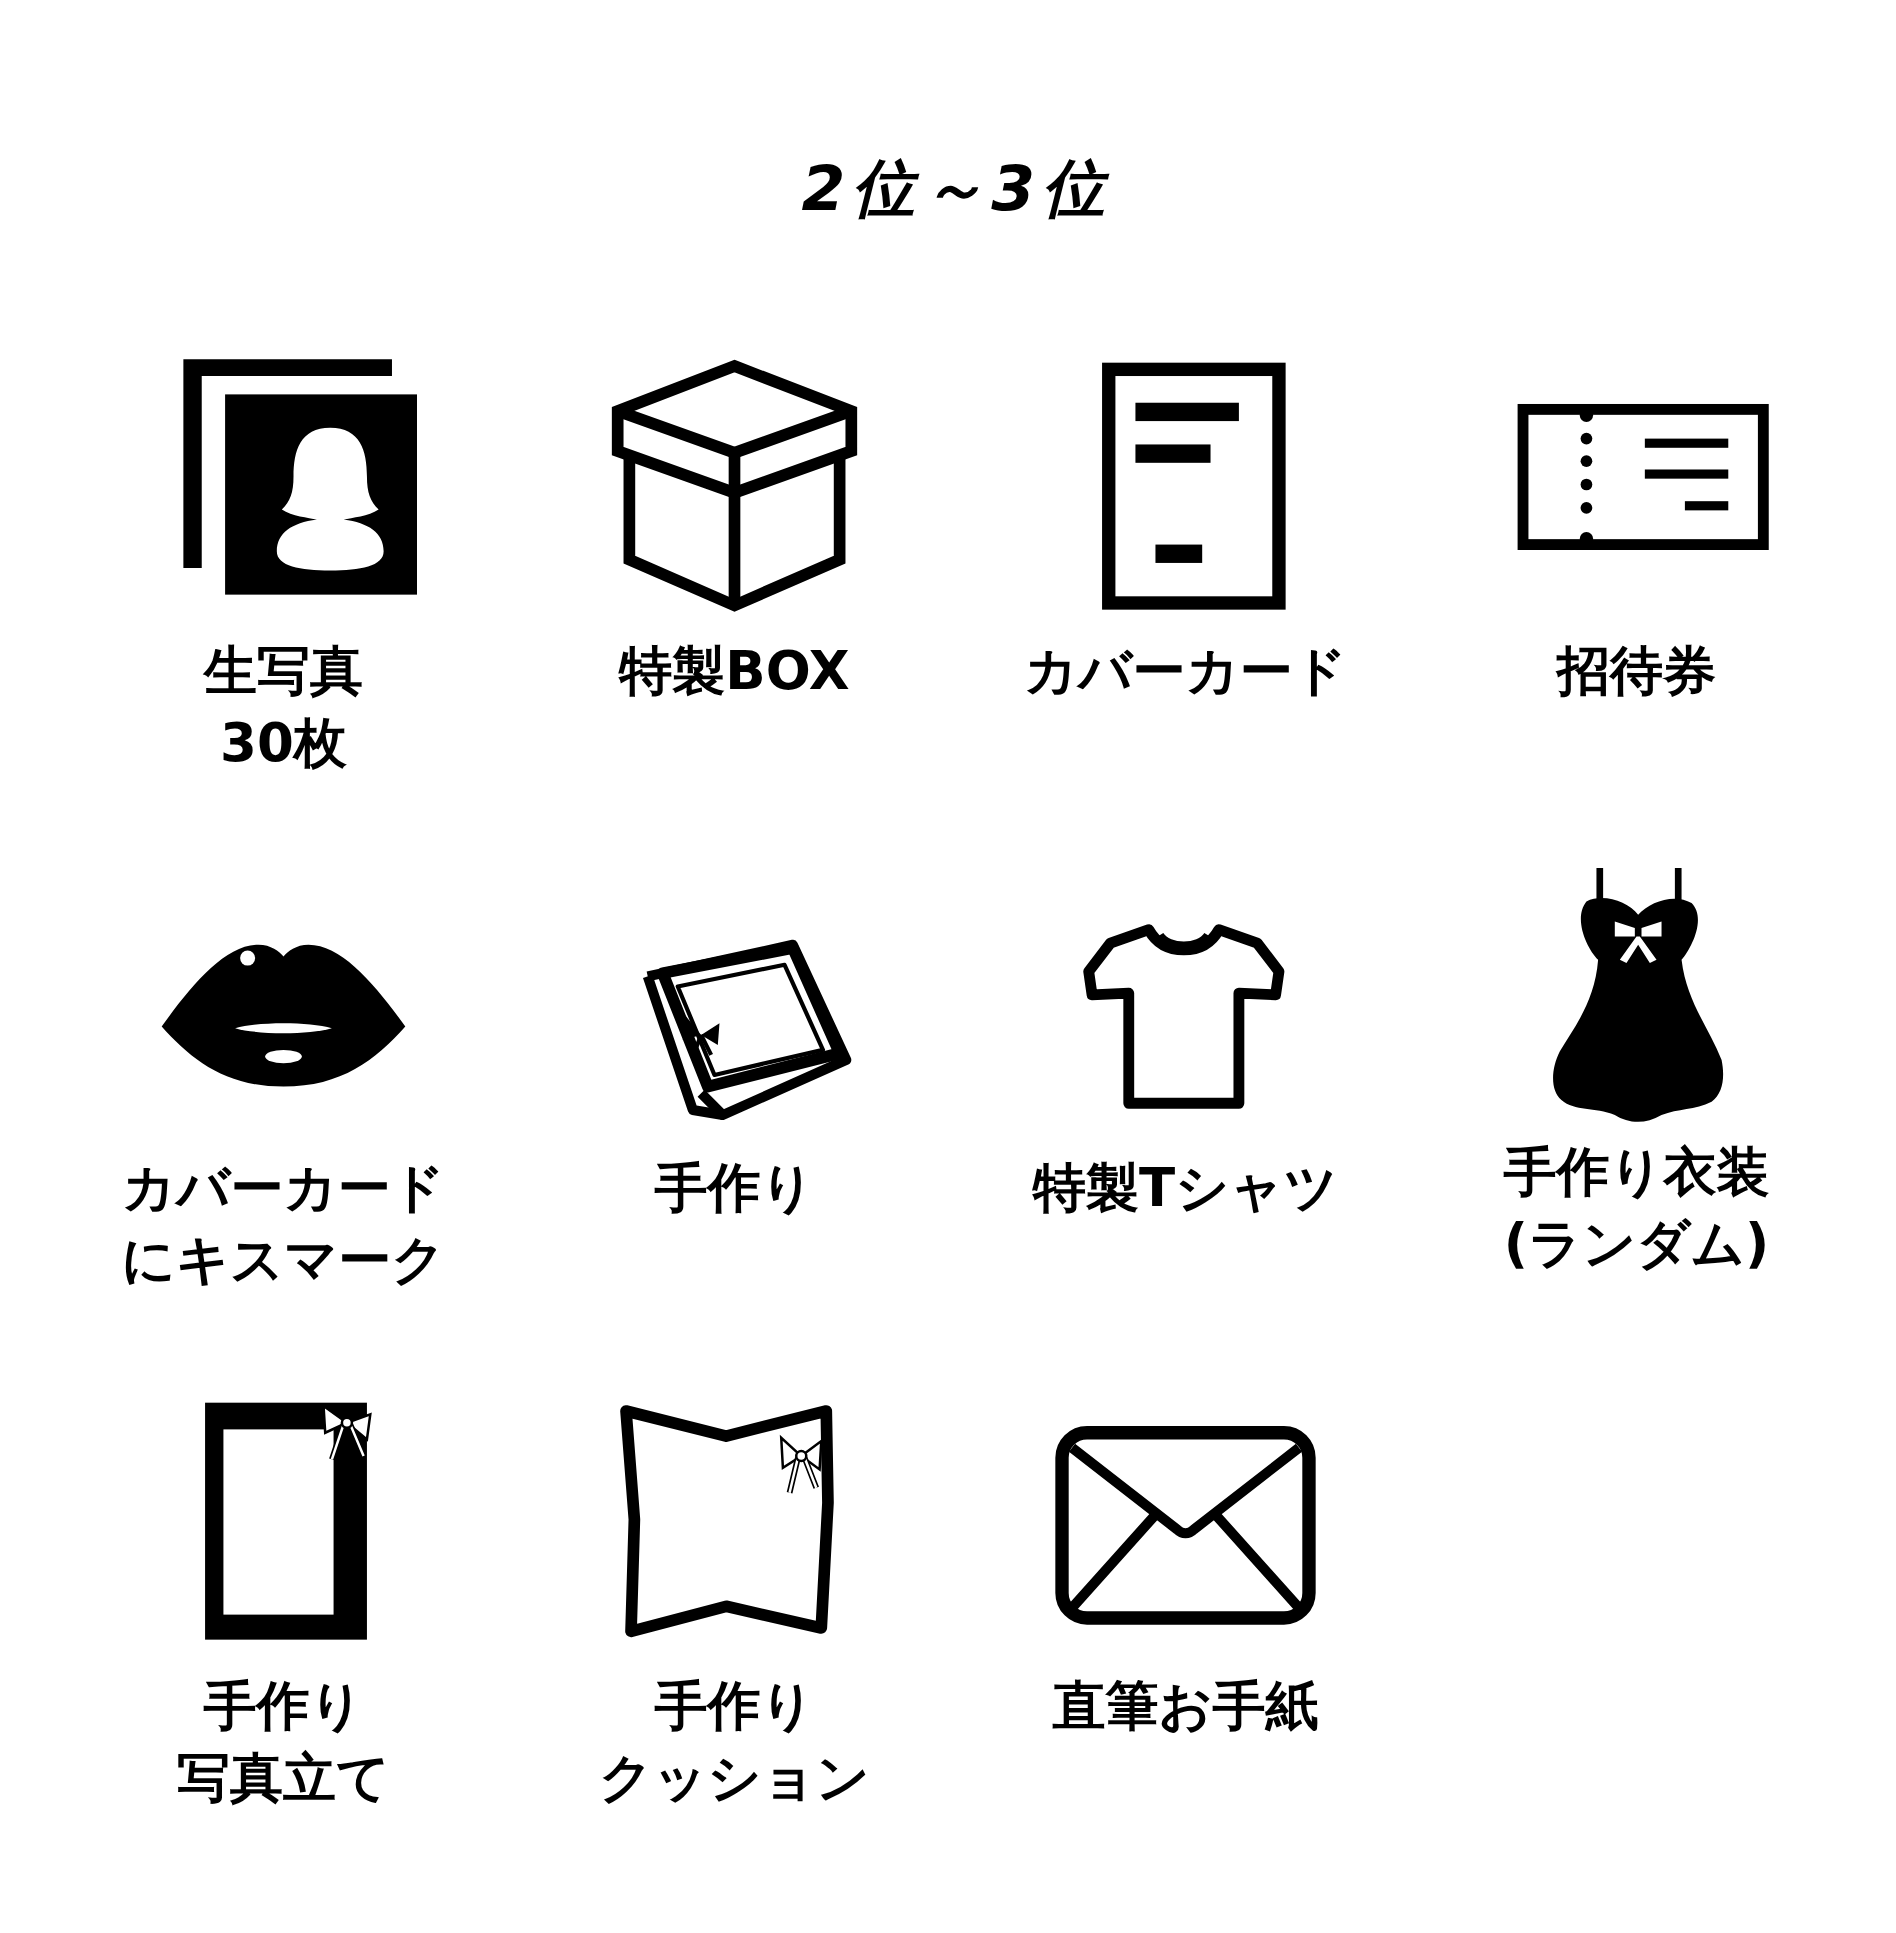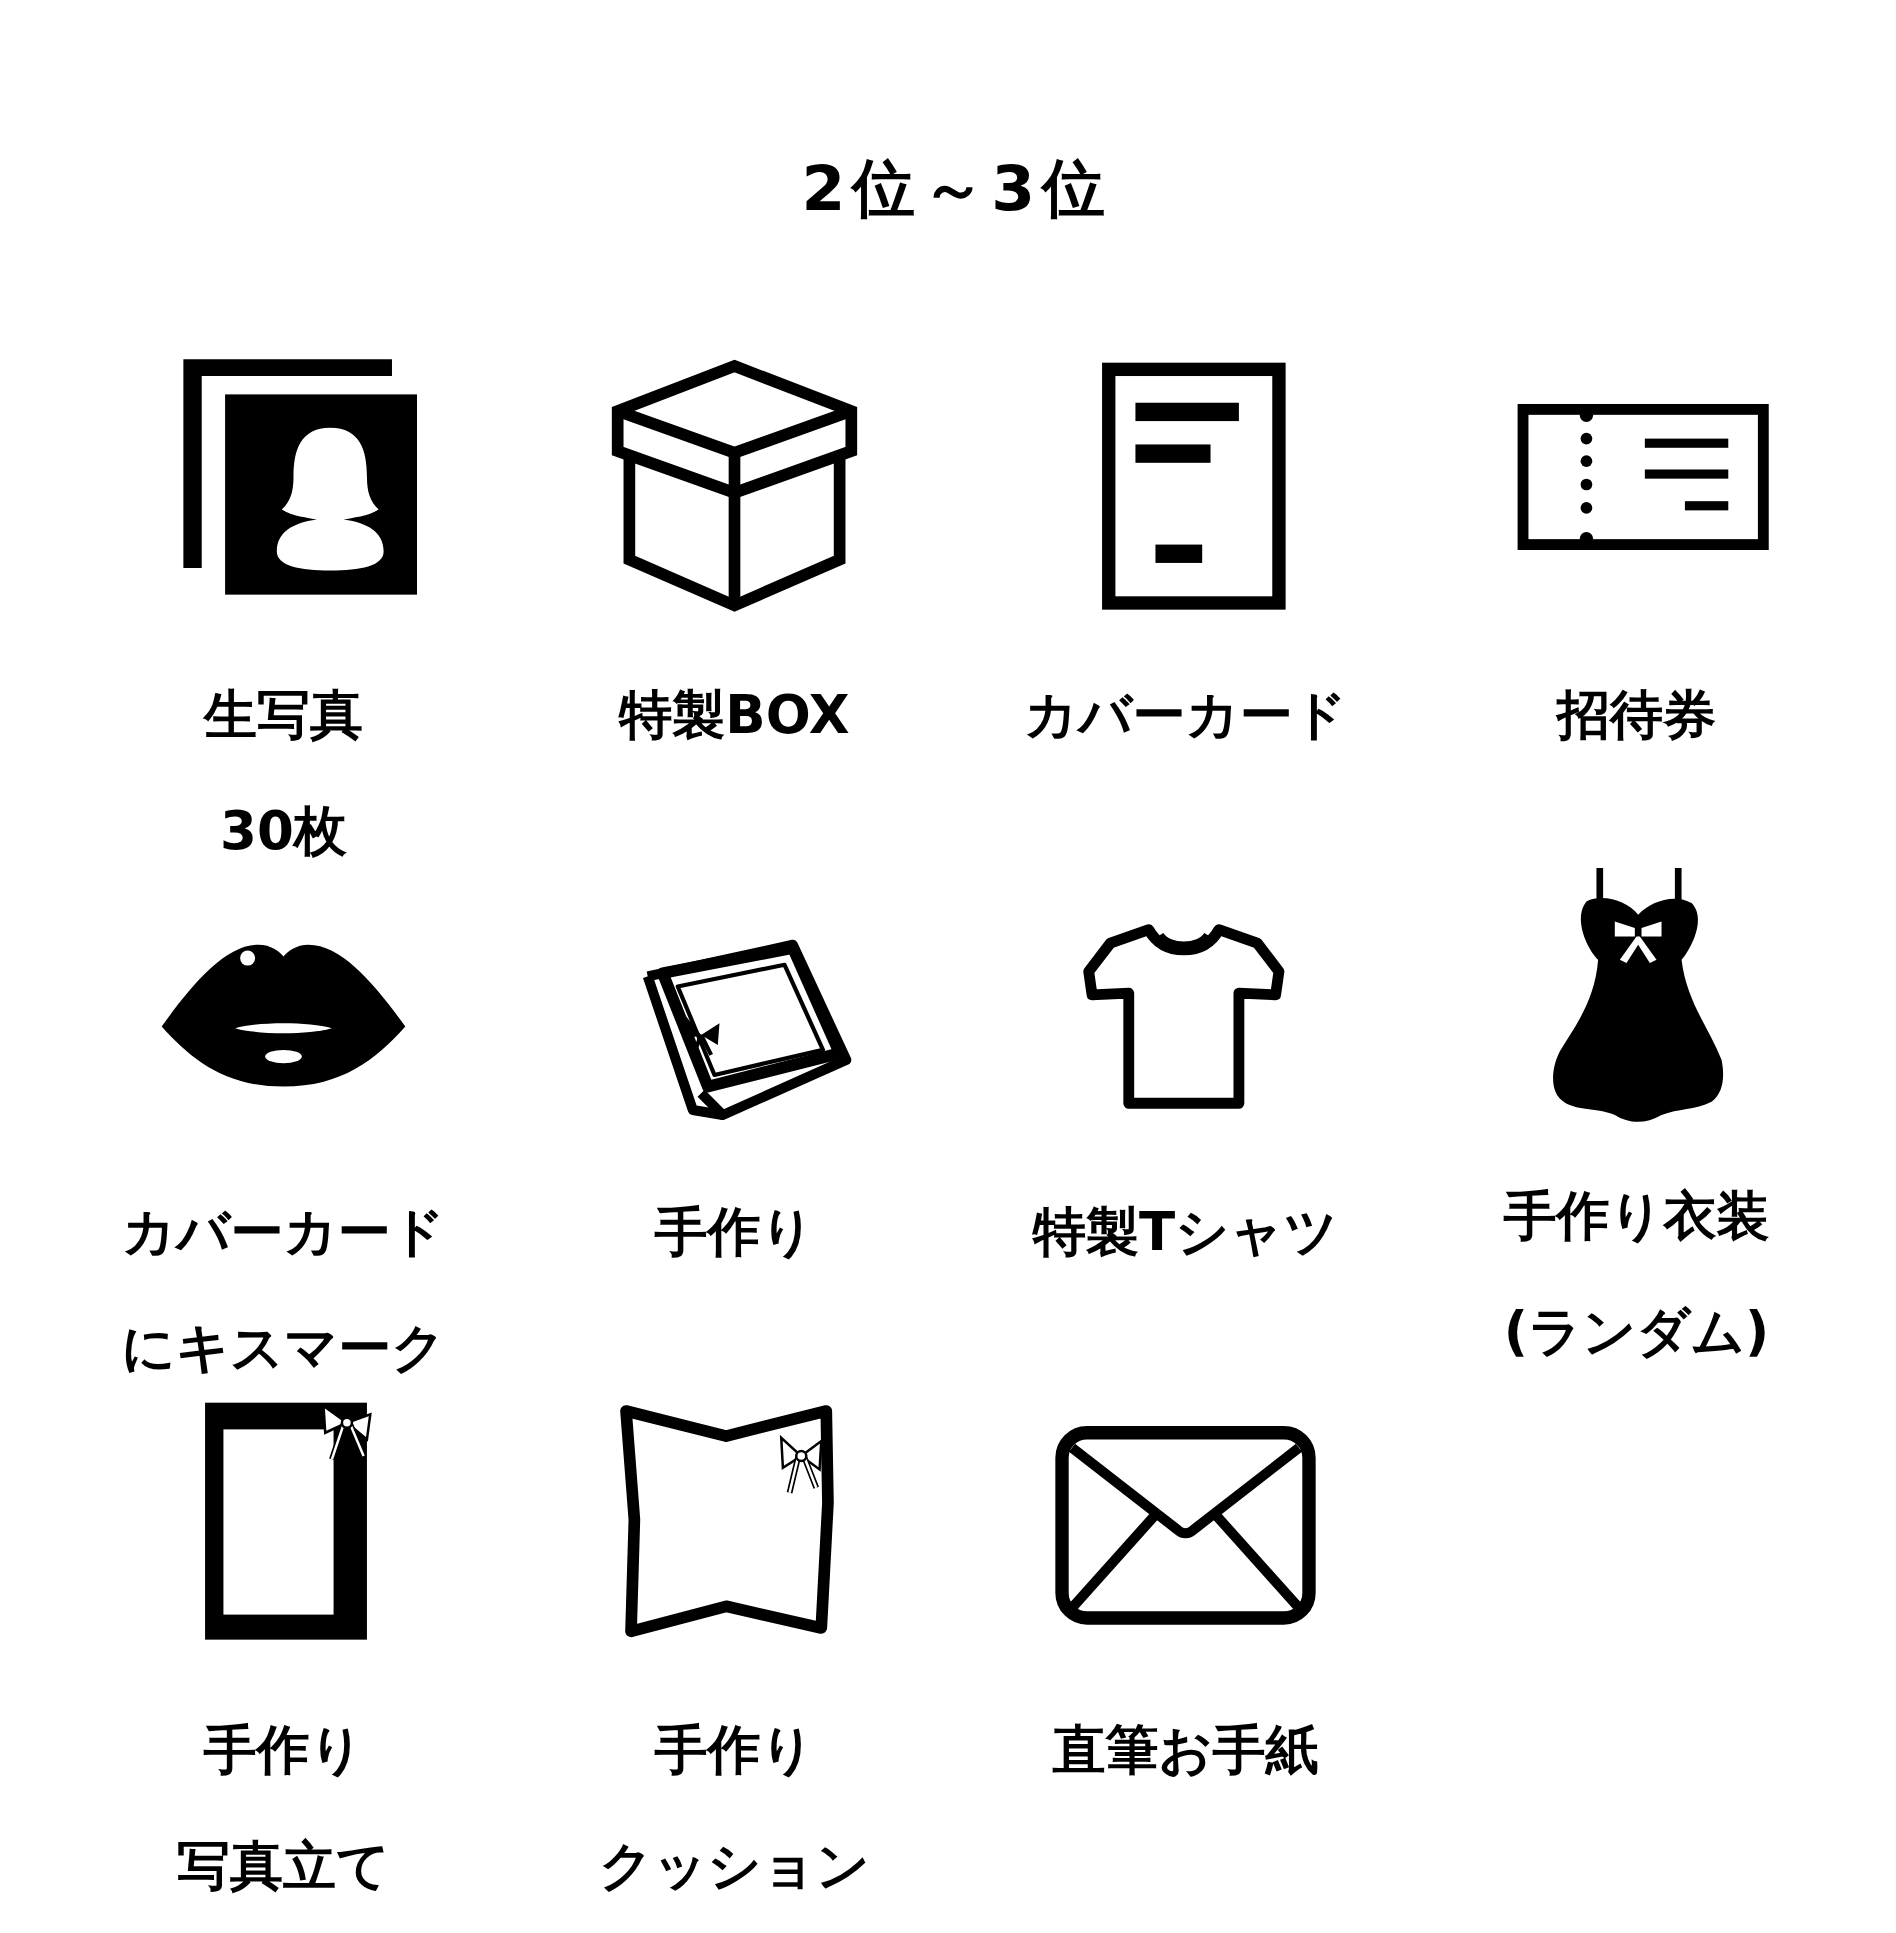--- a/index.html
+++ b/index.html
@@ -1,25 +1,25 @@
 <!DOCTYPE html>
 <html style="font-size:13.4px"><head>
 <meta charset="utf-8">
 <style>
   html, body { margin: 0; padding: 0; background: #ffffff; }
   body { width: 1897px; height: 1934px; position: relative; overflow: hidden;
          font-family: "DejaVu Sans", "Liberation Sans", sans-serif; color: #000; }
   .title { position: absolute; left: 16px; right: 0; top: 146px; text-align: center;
-           font-size: 63px; font-weight: bold; letter-spacing: 6.7px; }
+           font-size: 63px; font-weight: bold; letter-spacing: 6.7px; font-style: italic; }
   .item { position: absolute; width: 417px; }
   .icon { position: absolute; left: 0; top: 0; width: 417px; height: 276px; }
   .icon svg { display: block; margin: 0 auto; }
   .label { position: absolute; left: 0; width: 417px; text-align: center;
            font-size: 53px; font-weight: bold; line-height: 72px; }
-  .label span { display: block; white-space: nowrap; margin-top: 44px; }
+  .label span { display: block; white-space: nowrap; }
 </style>
 </head>
 <body>
 
 <div class="title">2位～3位</div>
 
 <div class="item" style="left:75px; top:351px;">
   <div class="icon">
     <svg width="267" height="267" viewBox="0 0 320 320">
       <path d="M40 10 H290 V30 H62 V260 H40 Z" fill="#000"></path>

